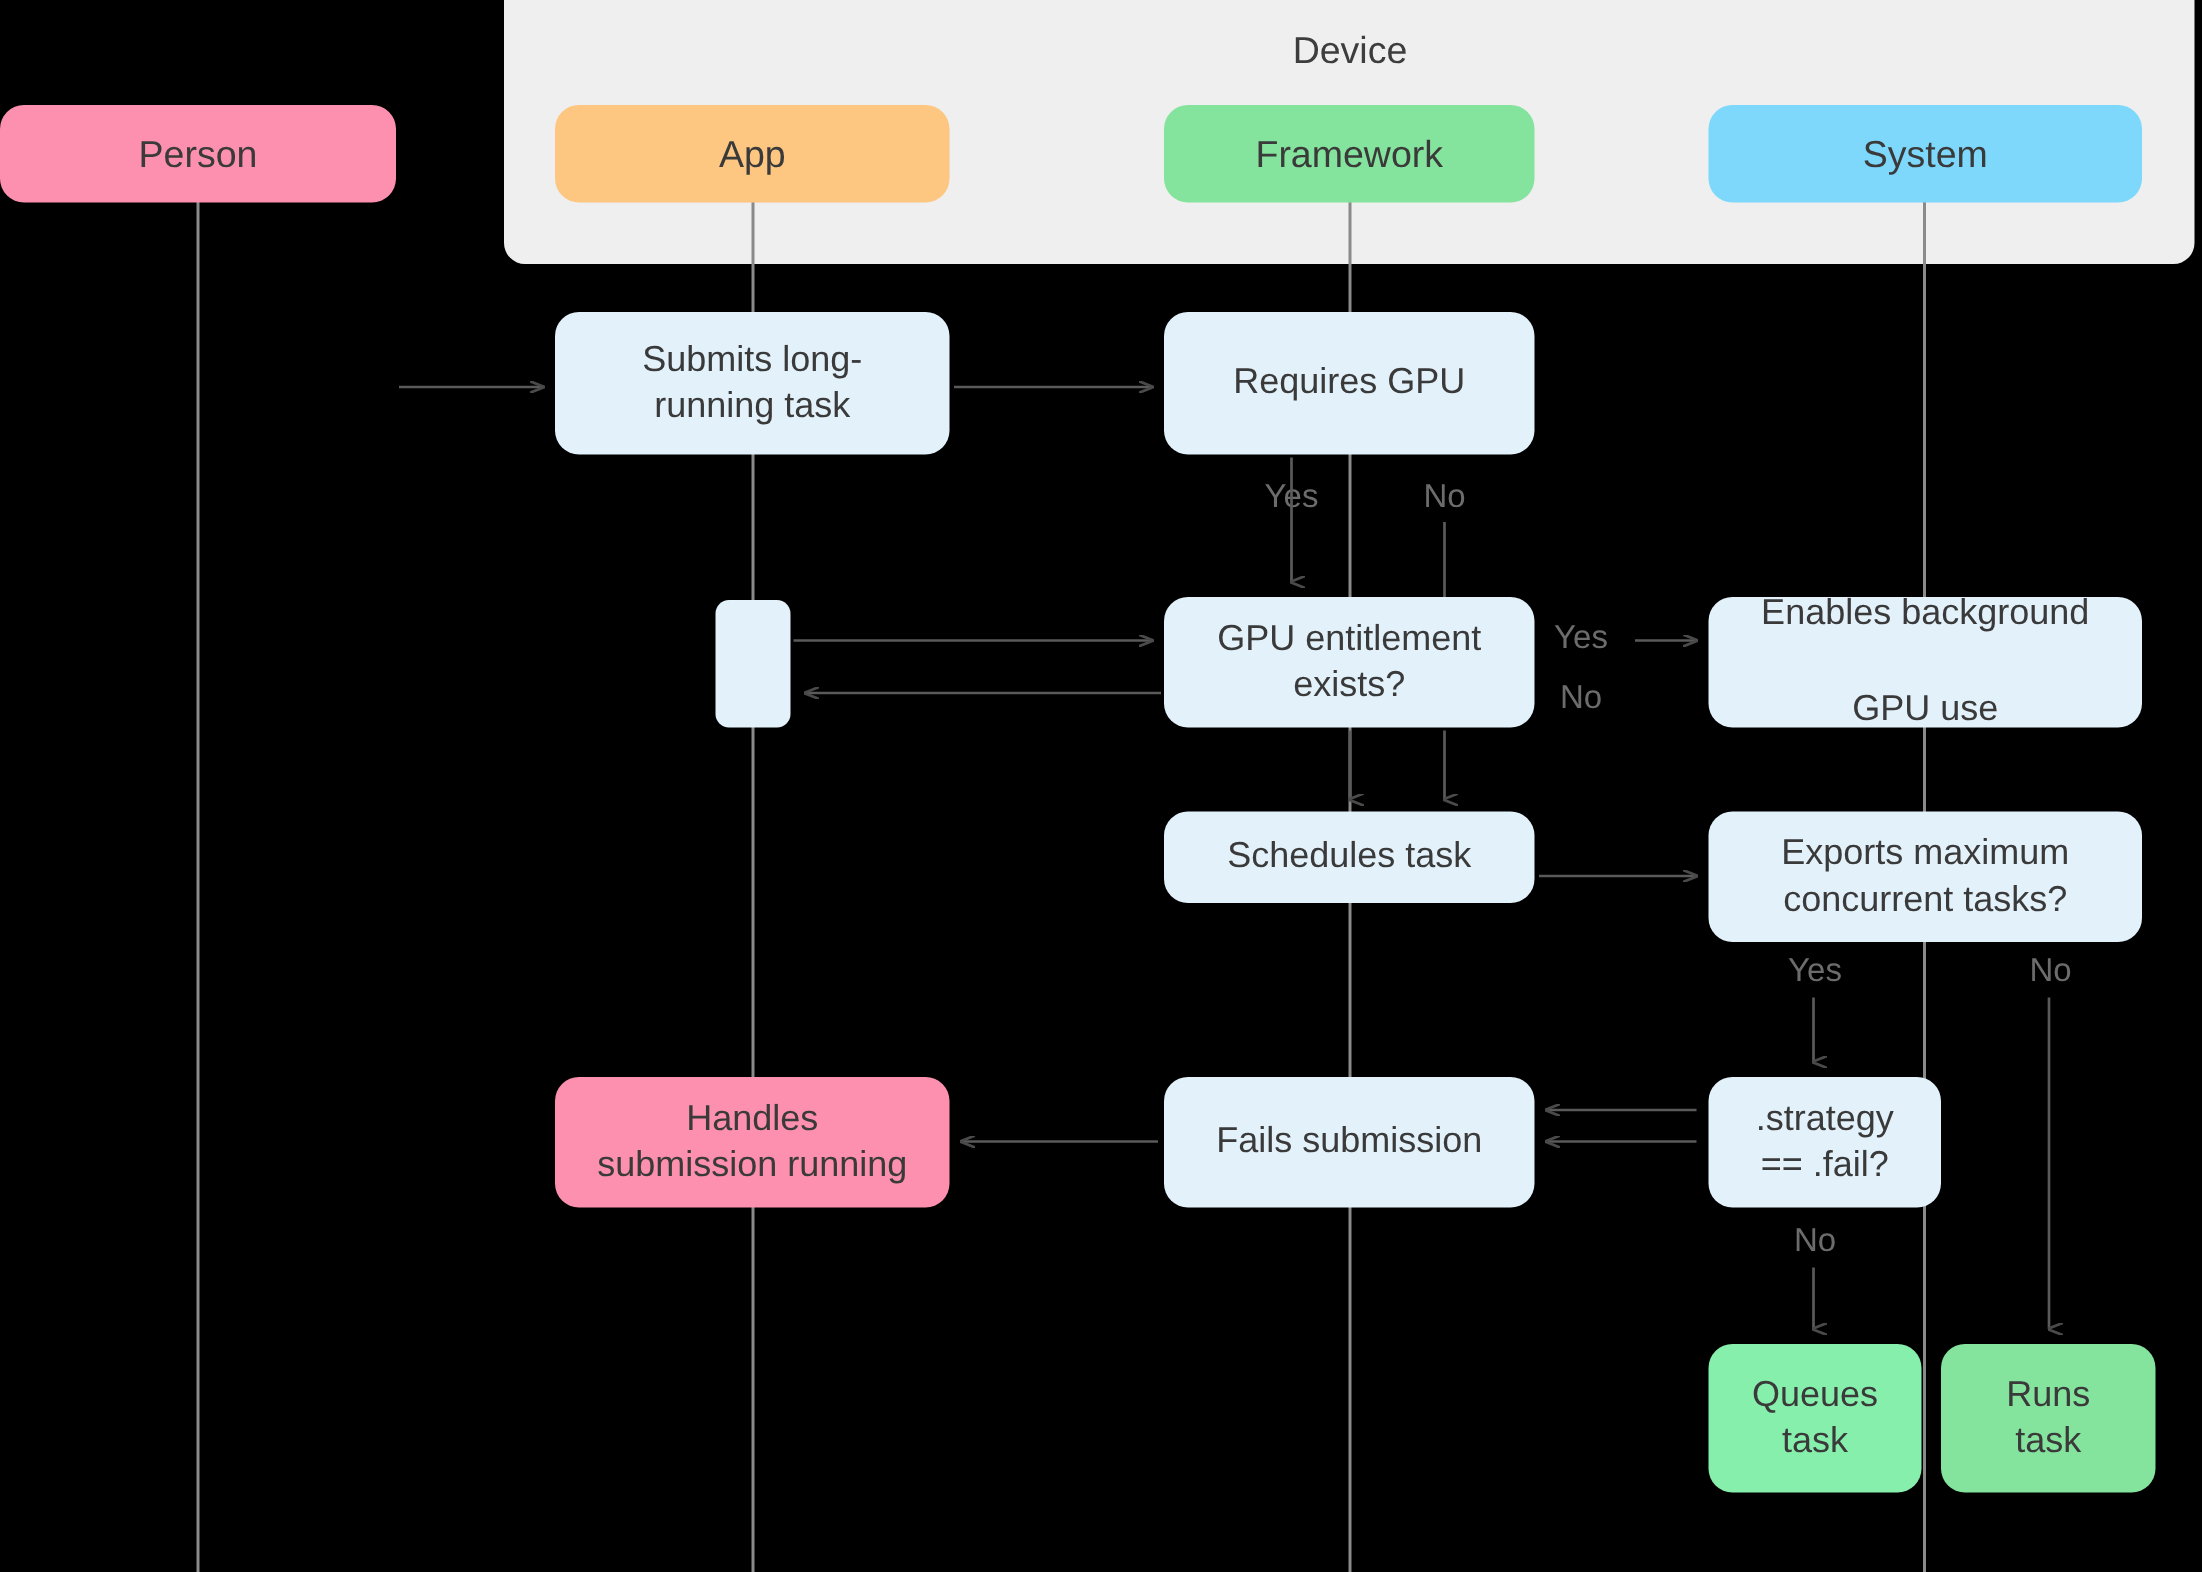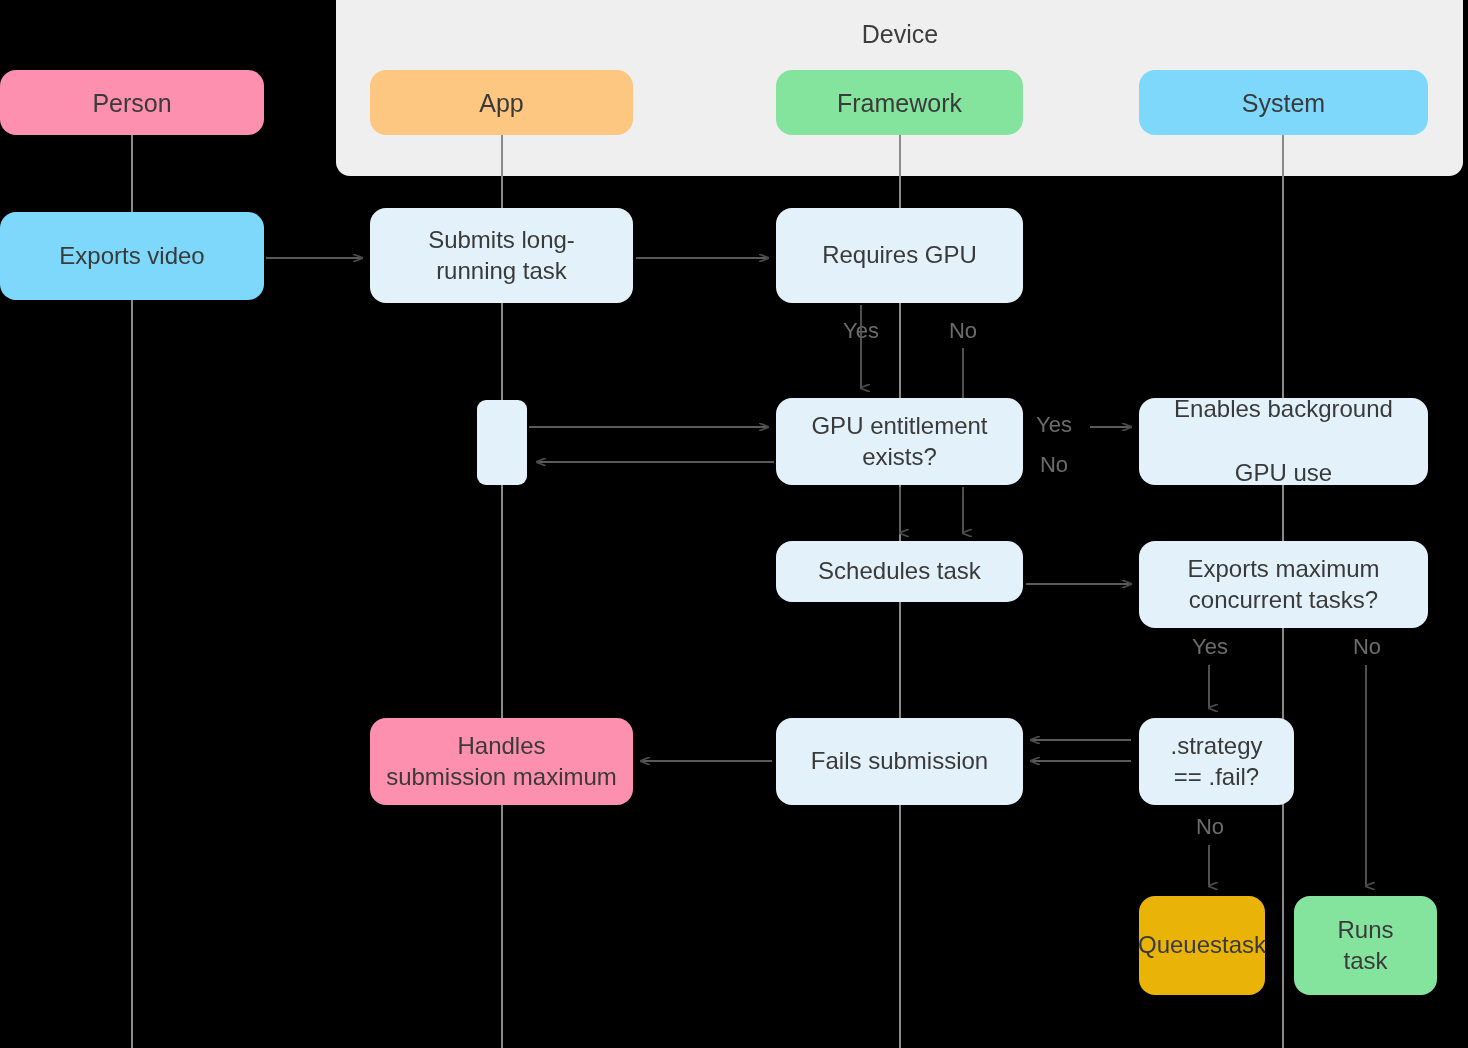--- a/index.html
+++ b/index.html
@@ -77,21 +77,20 @@
   <div class="lifeline" style="left:131px; top:134px; height:914px;"></div>
   <div class="lifeline" style="left:501px; top:134px; height:914px;"></div>
   <div class="lifeline" style="left:899px; top:134px; height:914px;"></div>
   <div class="lifeline" style="left:1282px; top:134px; height:914px;"></div>
 
   <div class="node header" style="left:0px; top:70px; width:264px; height:65px; background:#fd90ae;">Person</div>
   <div class="node header" style="left:370px; top:70px; width:263px; height:65px; background:#fdc681;">App</div>
   <div class="node header" style="left:776px; top:70px; width:247px; height:65px; background:#84e39c;">Framework</div>
   <div class="node header" style="left:1139px; top:70px; width:289px; height:65px; background:#7dd8fc;">System</div>
 
-  <div class="node" style="left:0px; top:212px; width:264px; height:88px; background:#7dd8fc;">Exports video</div>
 
   <div class="node" style="left:370px; top:208px; width:263px; height:95px; background:#e2f1fa; flex-direction:column;">
     <span>Submits long-</span>
     <span>running task</span>
   </div>
 
   <div class="node" style="left:776px; top:208px; width:247px; height:95px; background:#e2f1fa;">Requires GPU</div>
 
   <div class="activation node" style="left:477px; top:400px; width:50px; height:85px; background:#e2f1fa;"></div>
 
@@ -107,31 +106,31 @@
 
   <div class="node" style="left:776px; top:541px; width:247px; height:61px; background:#e2f1fa;">Schedules task</div>
 
   <div class="node" style="left:1139px; top:541px; width:289px; height:87px; background:#e2f1fa; flex-direction:column;">
     <span>Exports maximum</span>
     <span>concurrent tasks?</span>
   </div>
 
   <div class="node" style="left:370px; top:718px; width:263px; height:87px; background:#fd90ae; flex-direction:column;">
     <span>Handles</span>
-    <span>submission maximum</span>
+    <span>submission running</span>
   </div>
 
   <div class="node" style="left:776px; top:718px; width:247px; height:87px; background:#e2f1fa;">Fails submission</div>
 
   <div class="node" style="left:1139px; top:718px; width:155px; height:87px; background:#e2f1fa; flex-direction:column;">
     <span>.strategy</span>
     <span>== .fail?</span>
   </div>
 
-  <div class="node" style="left:1139px; top:896px; width:126px; height:99px; background:#eab308; flex-direction:row;">
+  <div class="node" style="left:1139px; top:896px; width:142px; height:99px; background:#86efac; flex-direction:column;">
     <span>Queues</span>
     <span>task</span>
   </div>
 
   <div class="node" style="left:1294px; top:896px; width:143px; height:99px; background:#84e39c; flex-direction:column;">
     <span>Runs</span>
     <span>task</span>
   </div>
 
   <div class="edge-label" style="left:821px; top:318px; width:80px;">Yes</div>

